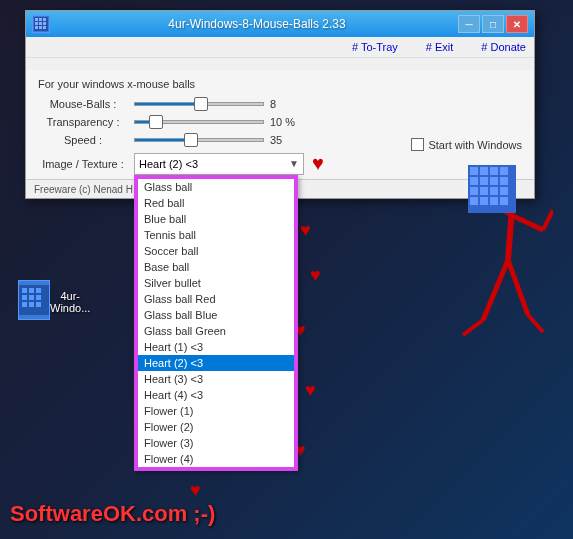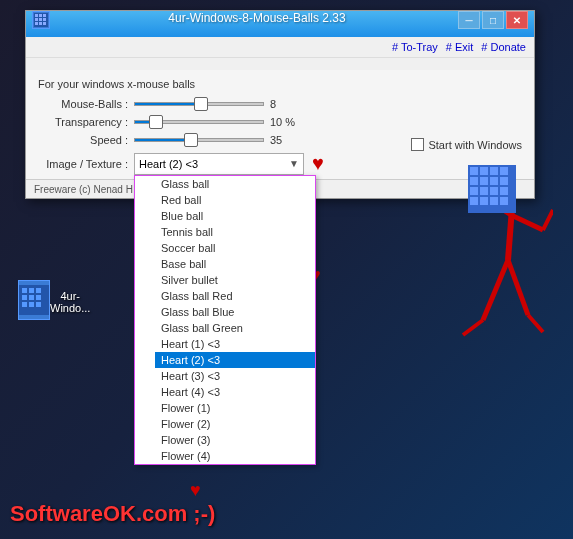--- a/index.html
+++ b/index.html
@@ -87,20 +87,21 @@
       background: #f0f0f0;
       border: 1px solid #999;
       box-shadow: 3px 3px 10px rgba(0,0,0,0.5);
     }
 
     
     .title-bar {
       background: linear-gradient(to bottom, #4ab4f0 0%, #1e90e8 100%);
       height: 26px;
       display: flex;
+      align-items: center;
       padding: 0 6px;
       position: relative;
       gap: 28px;
     }
     .title-bar-icon {
       width: 18px;
       height: 18px;
       background: #3a7bd5;
       border: 1px solid #5599ff;
       margin-right: 6px;
@@ -135,21 +136,21 @@
     .tb-btn.minimize { background: #5baae0; }
     .tb-btn.restore { background: #5baae0; }
     .tb-btn.close { background: #e05050; color: white; font-weight: bold; }
 
     
     .menu-bar {
       background: #f0f0f0;
       padding: 4px 8px;
       display: flex;
       justify-content: flex-end;
-      gap: 8px;
+      gap: 28px;
       border-bottom: 1px solid #ddd;
     }
     .menu-item {
       color: #0000cc;
       font-size: 11px;
       cursor: pointer;
       text-decoration: none;
     }
 
     
@@ -166,21 +167,21 @@
     }
 
     
     .form-row {
       display: flex;
       align-items: center;
       margin-bottom: 6px;
     }
     .form-label {
       width: 90px;
-      text-align: right;
+      text-align: center;
       font-size: 11px;
       color: #333;
       margin-right: 6px;
     }
 
     
     .slider-container {
       display: flex;
       align-items: center;
       gap: 6px;
@@ -269,26 +270,25 @@
     .dropdown-arrow {
       font-size: 10px;
       color: #555;
     }
 
     
     .dropdown-list {
       position: absolute;
       top: 22px;
       left: 0;
-      width: 182px;
+      width: 164px;
       background: white;
-      border: 1px solid #d946ef;
+      border: 4px solid #d946ef;
       z-index: 100;
       box-shadow: 2px 2px 5px rgba(0,0,0,0.3);
-      padding-left: 20px;
     }
     .dropdown-item {
       padding: 2px 6px;
       font-size: 11px;
       color: #333;
       cursor: pointer;
       white-space: nowrap;
     }
     .dropdown-item.selected {
       background: #0078d7;

